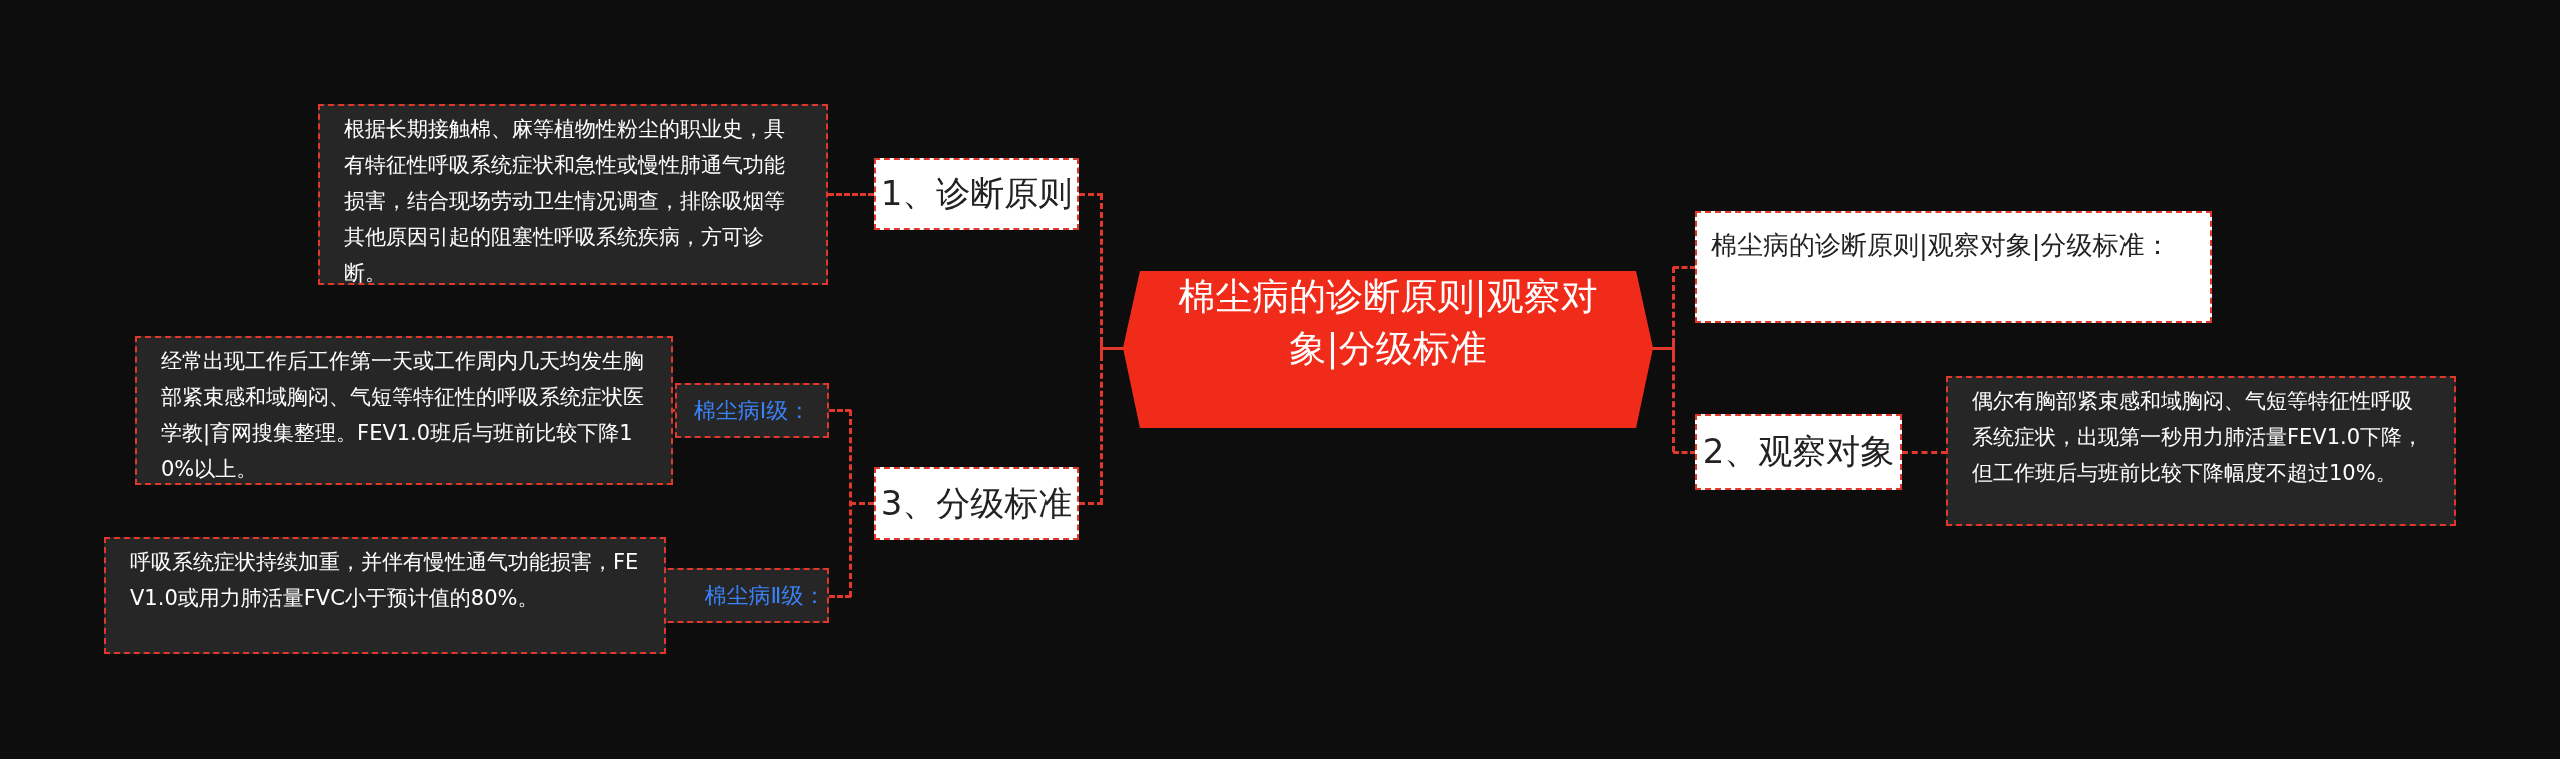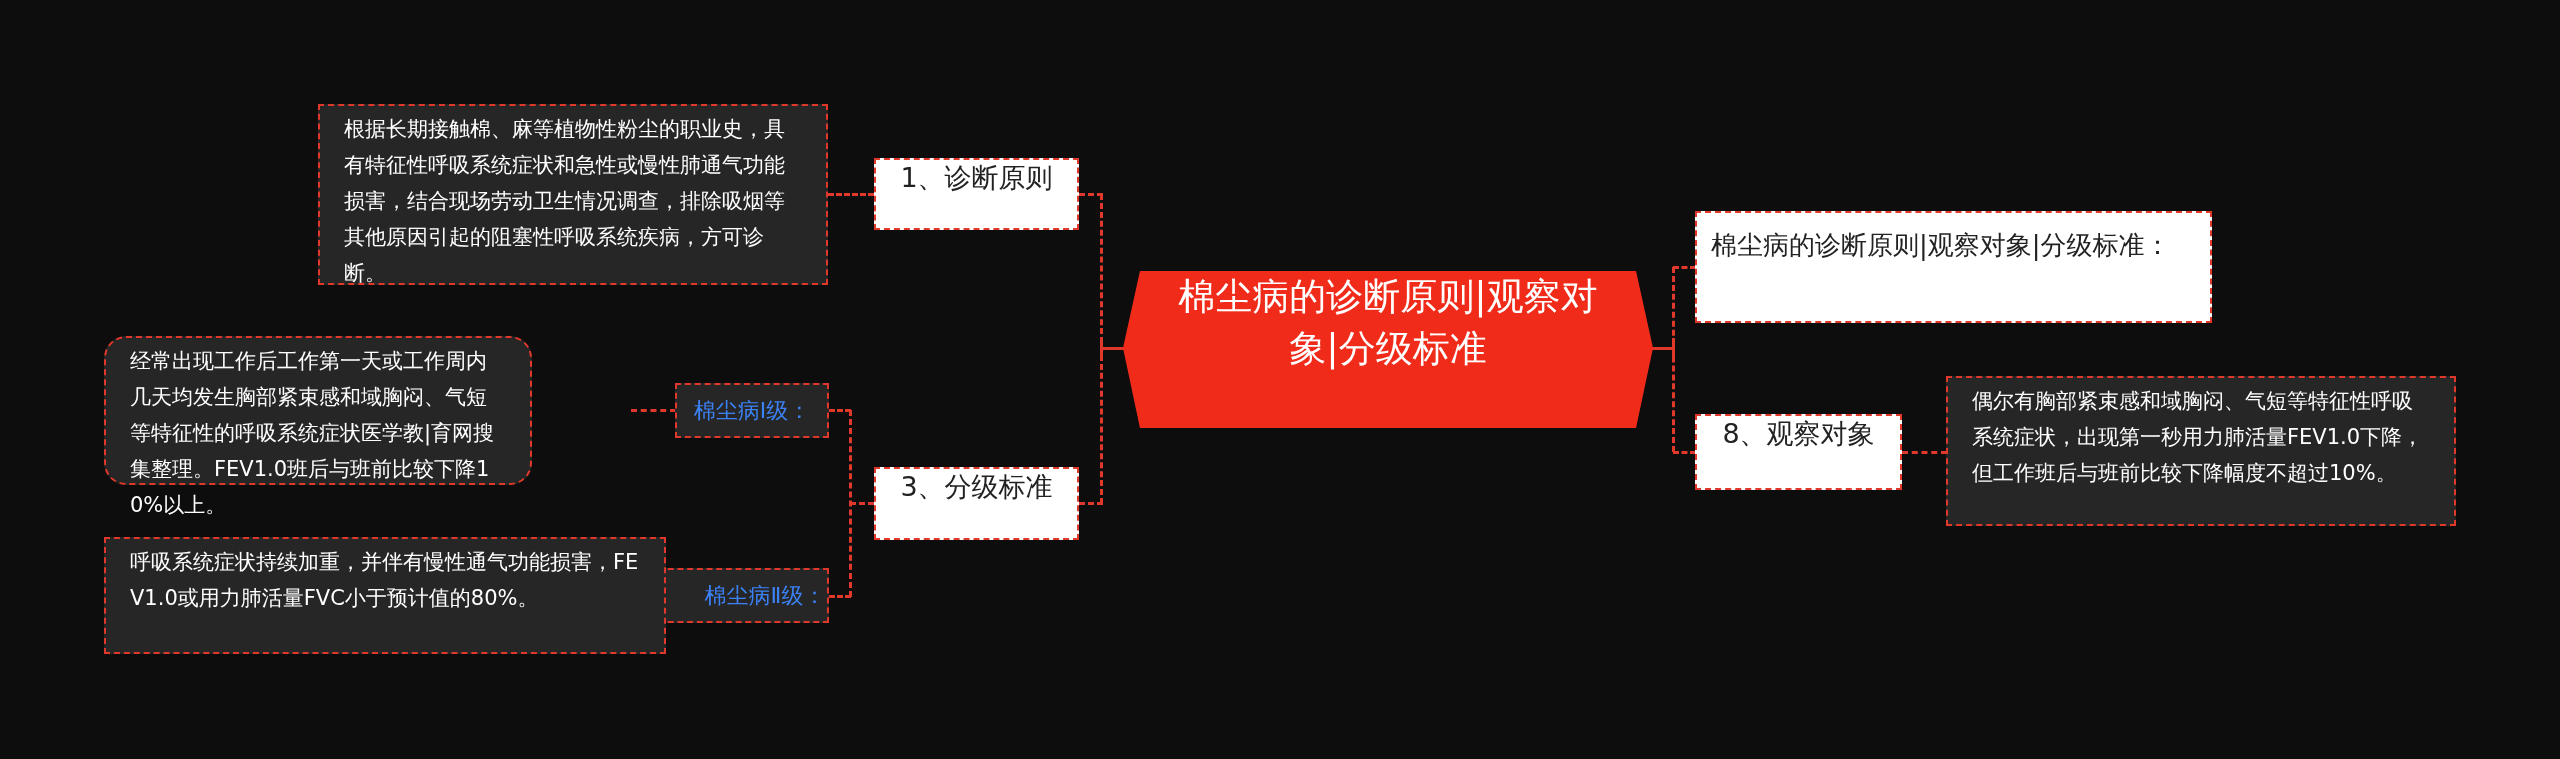--- a/index.html
+++ b/index.html
@@ -7,21 +7,21 @@
     width: 2560px; height: 759px; background: #0d0d0d; position: relative; overflow: hidden;
     font-family: "DejaVu Sans", "Liberation Sans", sans-serif;
   }
   .abs { position: absolute; box-sizing: border-box; }
   .detail {
     background: #262626; border: 2px dashed #e0392b; color: #ffffff;
     font-size: 21px; line-height: 36px; padding: 5px 24px; word-break: break-all;
   }
   .node-white {
     background: #ffffff; border: 2px dashed #e0392b; color: #222222;
-    font-size: 27px; display: flex; justify-content: center; white-space: nowrap;
+    font-size: 34px; display: flex; align-items: center; justify-content: center; white-space: nowrap;
   }
   .node-white.wrap { white-space: normal; justify-content: flex-start; align-items: flex-start; padding: 12px 14px; line-height: 40px; font-size: 26px; }
   .node-dark {
     background: #262626; border: 2px dashed #e0392b; color: #3b82f6;
     font-size: 22px; display: flex; align-items: center; justify-content: center; white-space: nowrap;
   }
   .hline { height: 0; border-top: 3px dashed #e0392b; }
   .vline { width: 0; border-left: 3px dashed #e0392b; }
   .solid-h { height: 3px; background: #e0392b; }
   .tick { width: 3px; background: #e0392b; }
@@ -77,33 +77,33 @@
   <span>根据长期接触棉、麻等植物性粉尘的职业史，具有特征性呼吸系统症状和急性或慢性肺通气功能损害，结合现场劳动卫生情况调查，排除吸烟等其他原因引起的阻塞性呼吸系统疾病，方可诊断。</span>
 </div>
 
 <div class="abs node-white" style="left:874px; top:467px; width:205px; height:73px;">
   <span>3、分级标准</span>
 </div>
 
 <div class="abs node-dark" style="left:675px; top:383px; width:154px; height:55px;">
   <span>棉尘病Ⅰ级：</span>
 </div>
-<div class="abs detail" style="left:104px; top:336px; width:428px; height:149px;border-radius:22px;">
+<div class="abs detail" style="left:135px; top:336px; width:538px; height:149px;">
   <span>经常出现工作后工作第一天或工作周内几天均发生胸部紧束感和域胸闷、气短等特征性的呼吸系统症状医学教|育网搜集整理。FEV1.0班后与班前比较下降10%以上。</span>
 </div>
 
 <div class="abs node-dark" style="left:658px; top:568px; width:171px; height:55px;padding-left:43px;">
   <span>棉尘病Ⅱ级：</span>
 </div>
 <div class="abs detail" style="left:104px; top:537px; width:562px; height:117px;">
   <span>呼吸系统症状持续加重，并伴有慢性通气功能损害，FEV1.0或用力肺活量FVC小于预计值的80%。</span>
 </div>
 
 <div class="abs node-white wrap" style="left:1695px; top:211px; width:517px; height:112px;">
   <span>棉尘病的诊断原则|观察对象|分级标准：</span>
 </div>
 
 <div class="abs node-white" style="left:1695px; top:414px; width:207px; height:76px;">
-  <span>8、观察对象</span>
+  <span>2、观察对象</span>
 </div>
 <div class="abs detail" style="left:1946px; top:376px; width:510px; height:150px;">
   <span>偶尔有胸部紧束感和域胸闷、气短等特征性呼吸系统症状，出现第一秒用力肺活量FEV1.0下降，但工作班后与班前比较下降幅度不超过10%。</span>
 </div>
 
 </body></html>

